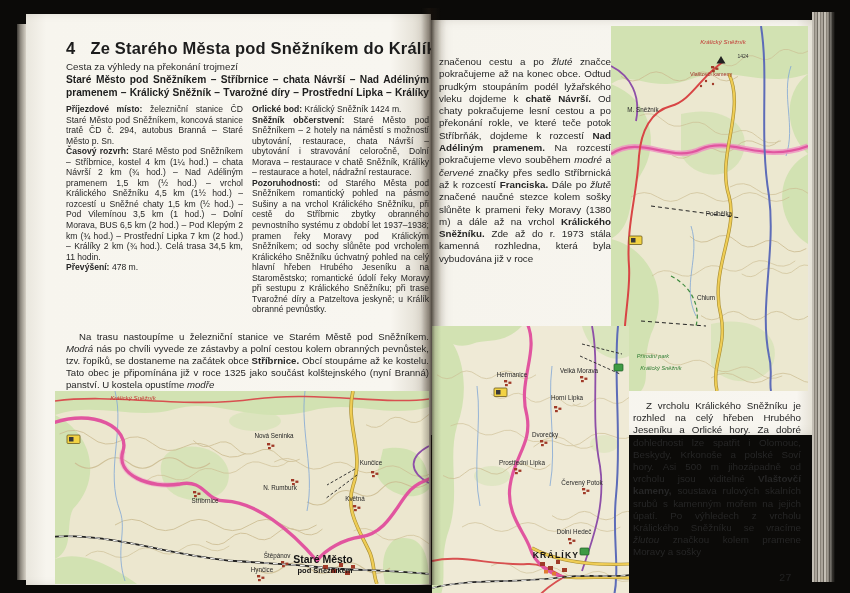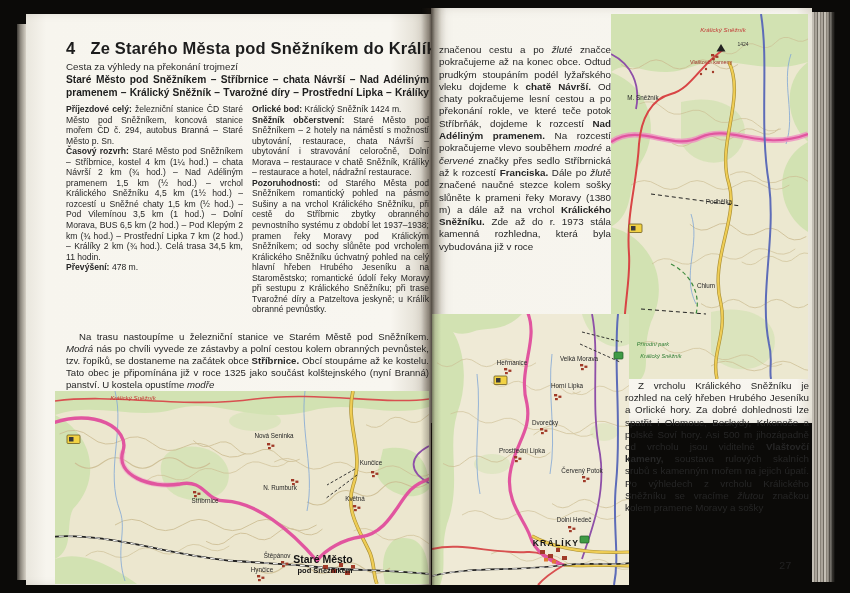--- a/index.html
+++ b/index.html
@@ -2,21 +2,21 @@
 <html><head>
 <meta charset="utf-8">
 <style>
   html,body{margin:0;padding:0;background:#000;}
   .photo{position:relative;width:850px;height:593px;background:#0b0a08;overflow:hidden;
          font-family:"Liberation Sans",sans-serif;color:#262626;}
   .page{position:absolute;}
   .page-left{left:26px;top:14px;width:405px;height:571px;
      background:linear-gradient(90deg,#e9e6dd 0,#f7f5ee 5%,#f8f6f0 90%,#ddd8cc 99%);
      box-shadow:inset -10px 0 14px -8px rgba(55,45,35,.5);}
-  .page-right{left:431px;top:8px;width:381px;height:415px;
+  .page-right{left:431px;top:20px;width:381px;height:415px;
      background:linear-gradient(90deg,#d8d3c7 0,#f6f4ed 4%,#f8f6f0 96%,#e6e2d7 100%);
      box-shadow:inset 12px 0 16px -9px rgba(55,45,35,.55);}
   .edge-left{position:absolute;left:17px;top:24px;width:9px;height:556px;
      background:linear-gradient(90deg,#3d3a35 0,#8f8a80 40%,#d6d1c6 100%);}
   .stack-right{position:absolute;left:812px;top:12px;width:23px;height:570px;
      background:repeating-linear-gradient(90deg,#c4bfb5 0 2px,#8a847a 2px 3px,#aaa49a 3px 5px,#6f6a61 5px 6px);}
   .stack-right:after{content:"";position:absolute;right:0;top:0;width:8px;height:100%;
      background:linear-gradient(90deg,rgba(11,10,8,0),#0b0a08);}
   .gutter{position:absolute;left:421px;top:8px;width:20px;height:577px;z-index:5;
      background:linear-gradient(90deg,rgba(40,30,20,0) 0%,rgba(45,35,25,.30) 40%,rgba(25,18,12,.55) 52%,rgba(45,35,25,.18) 70%,rgba(40,30,20,0) 100%);}
@@ -28,21 +28,21 @@
   .lp-route{position:absolute;left:40px;top:60px;width:363px;font-size:10.2px;font-weight:bold;
      line-height:12.6px;text-align:justify;text-align-last:justify;color:#1d1d1d;}
   .cols{position:absolute;left:40px;top:90px;width:363px;display:flex;gap:9px;}
   .col{width:177px;font-size:8.6px;line-height:10.55px;text-align:justify;}
   .col p{margin:0;}
   .lead{position:absolute;left:40px;top:317px;width:363px;font-size:9.6px;line-height:12px;
      text-align:justify;text-indent:13px;}
   
   .rp-text-top{position:absolute;left:8px;top:36px;width:172px;font-size:9.8px;line-height:12.3px;text-align:justify;}
   .rp-text-bottom{position:absolute;left:194px;top:372px;width:184px;font-size:9.8px;line-height:12.2px;text-align:justify;}
-  .rp-text-bottom .ind{text-indent:13px;margin:0;}
+  .rp-text-bottom .ind{text-indent:13px;margin:8px;}
   .rp-text-bottom p{margin:0;}
   .page-num{position:absolute;left:348px;top:552px;font-size:10.5px;color:#222;font-family:Liberation Mono, monospace;}
   
   .lp-map{position:absolute;left:29px;top:377px;width:374px;height:193px;}
   .rp-map-top{position:absolute;left:180px;top:6px;width:197px;height:365px;}
   .rp-map-bottom{position:absolute;left:1px;top:306px;width:197px;height:271px;}
   svg{display:block;}
   .mlabel{font-family:"Liberation Sans",sans-serif;font-size:6.3px;fill:#262626;text-anchor:middle;}
   .red-it{fill:#c23a35;font-style:italic;font-size:6.2px;}
   .dkred{fill:#9c2f25;font-size:5.4px;}
@@ -79,21 +79,21 @@
   <div class="page page-left">
 
     <div class="lp-title">
       <span class="tnum">4</span><span>Ze Starého Města pod Sněžníkem do Králík</span>
     </div>
     <div class="lp-sub">Cesta za výhledy na překonání trojmezí</div>
     <div class="lp-route">Staré Město pod Sněžníkem – Stříbrnice – chata Návrší – Nad Adéliným pramenem – Králický Sněžník – Tvarožné díry – Prostřední Lipka – Králíky</div>
 
     <div class="cols">
       <div class="col">
-        <p><b>Příjezdové celý:</b> <span>železniční stanice ČD Staré Město pod Sněžníkem, koncová stanice mořem ČD č. 294, autobus Branná – Staré Město p. Sn.</span></p>
+        <p><b>Příjezdové místo:</b> <span>železniční stanice ČD Staré Město pod Sněžníkem, koncová stanice tratě ČD č. 294, autobus Branná – Staré Město p. Sn.</span></p>
         <p><b>Časový rozvrh:</b> <span>Staré Město pod Sněžníkem – Stříbrnice, kostel 4 km (1¼ hod.) – chata Návrší 2 km (¾ hod.) – Nad Adéliným pramenem 1,5 km (½ hod.) – vrchol Králického Sněžníku 4,5 km (1½ hod.) – rozcestí u Sněžné chaty 1,5 km (½ hod.) – Pod Vilemínou 3,5 km (1 hod.) – Dolní Morava, BUS 6,5 km (2 hod.) – Pod Klepým 2 km (¾ hod.) – Prostřední Lipka 7 km (2 hod.) – Králíky 2 km (¾ hod.). Celá trasa 34,5 km, 11 hodin.</span></p>
         <p><b>Převýšení:</b> <span>478 m.</span></p>
       </div>
       <div class="col">
         <p><b>Orlické bod:</b> <span>Králický Sněžník 1424 m.</span></p>
         <p><b>Sněžník občerstvení:</b> <span>Staré Město pod Sněžníkem – 2 hotely na náměstí s možností ubytování, restaurace, chata Návrší – ubytování i stravování celoročně, Dolní Morava – restaurace v chatě Sněžník, Králíky – restaurace a hotel, nádražní restaurace.</span></p>
         <p><b>Pozoruhodnosti:</b> <span>od Starého Města pod Sněžníkem romantický pohled na pásmo Sušiny a na vrchol Králického Sněžníku, při cestě do Stříbrnic zbytky obranného pevnostního systému z období let 1937–1938; pramen řeky Moravy pod Králickým Sněžníkem; od sochy slůněte pod vrcholem Králického Sněžníku úchvatný pohled na celý hlavní hřeben Hrubého Jeseníku a na Staroměstsko; romantické údolí řeky Moravy při sestupu z Králického Sněžníku; při trase Tvarožné díry a Patzeltova jeskyně; u Králík obranné pevnůstky.</span></p>
       </div>
     </div>
 

